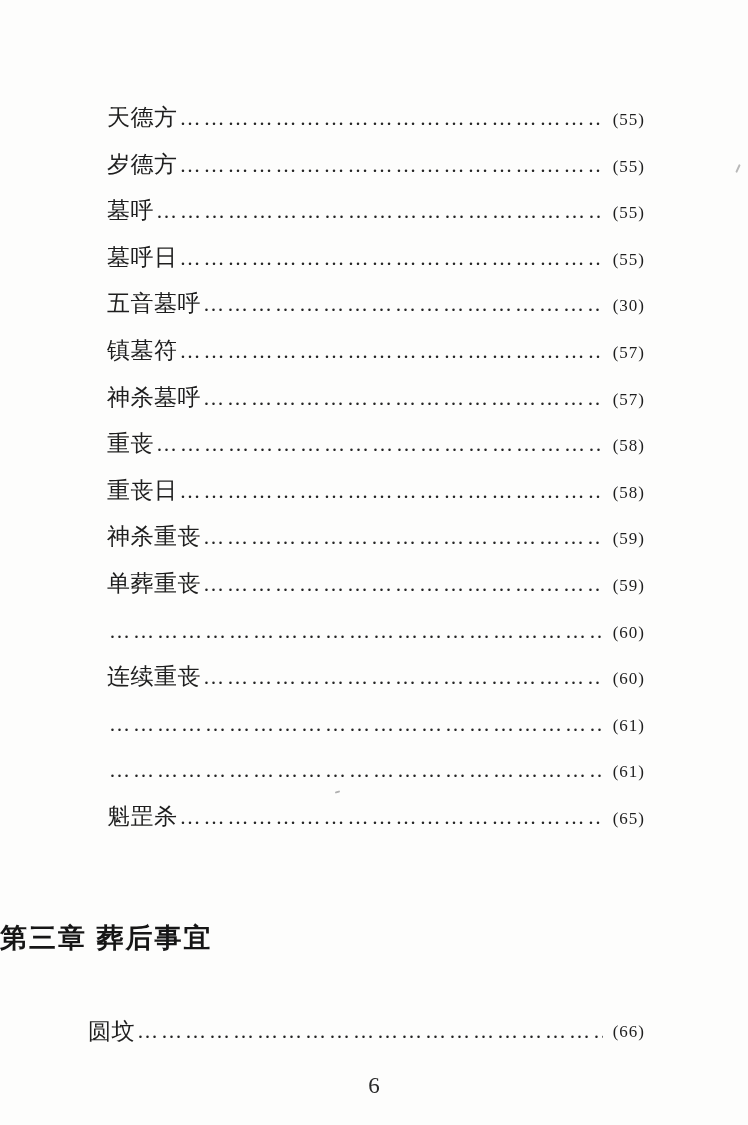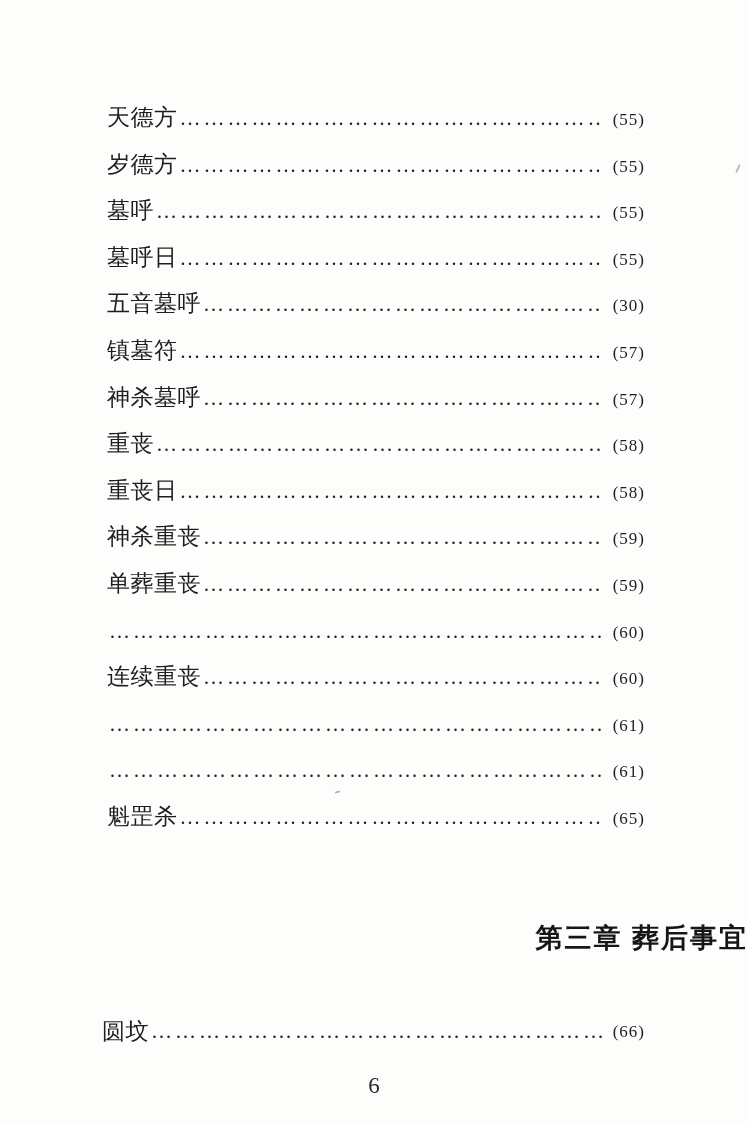--- a/index.html
+++ b/index.html
@@ -52,40 +52,39 @@
     font-size: 17px;
     letter-spacing: 1px;
     padding-left: 8px;
   }
   
   .chapter-heading {
     position: absolute;
     top: 918px;
     left: 0;
     width: 100%;
-    text-align: right;
+    text-align: left;
     font-family: "Liberation Sans", sans-serif;
     font-weight: bold;
     font-size: 27px;
     line-height: 40px;
     letter-spacing: 2px;
     color: #161616;
   }
   
   .post-row {
     position: absolute;
     top: 1008px;
     left: 88px;
     right: 103px;
     height: 47px;
     line-height: 47px;
     display: flex;
     align-items: flex-end;
     white-space: nowrap;
-    margin-left: 14px;
   }
   
   .folio {
     position: absolute;
     top: 1068px;
     left: 0;
     width: 100%;
     text-align: center;
     font-size: 23px;
     line-height: 36px;

